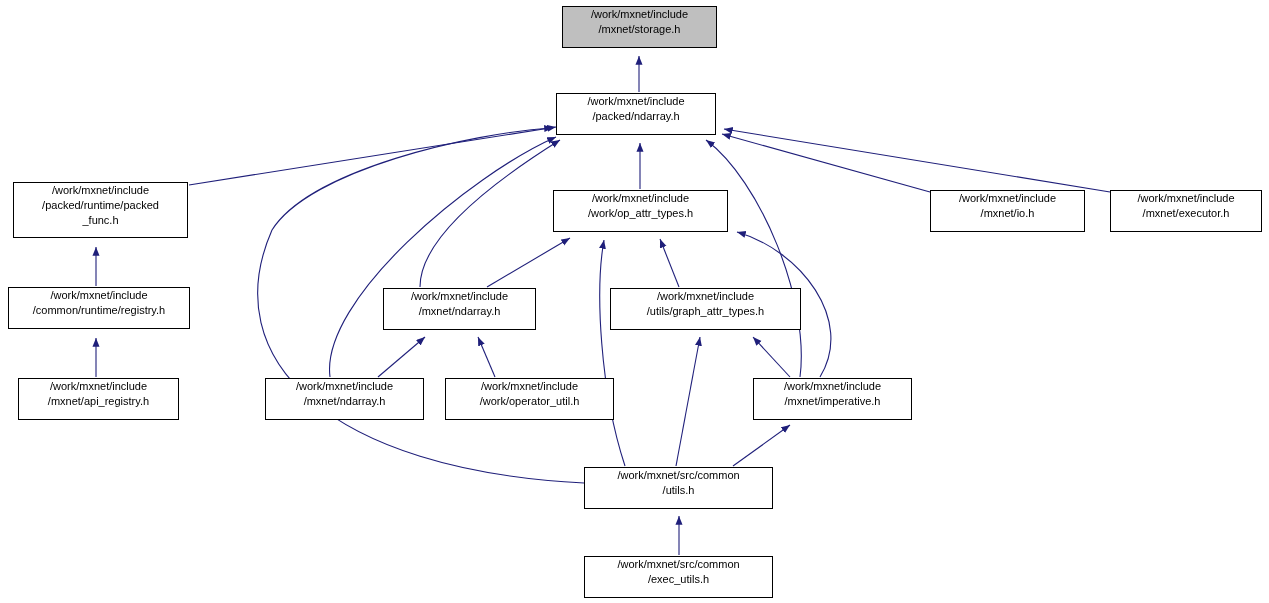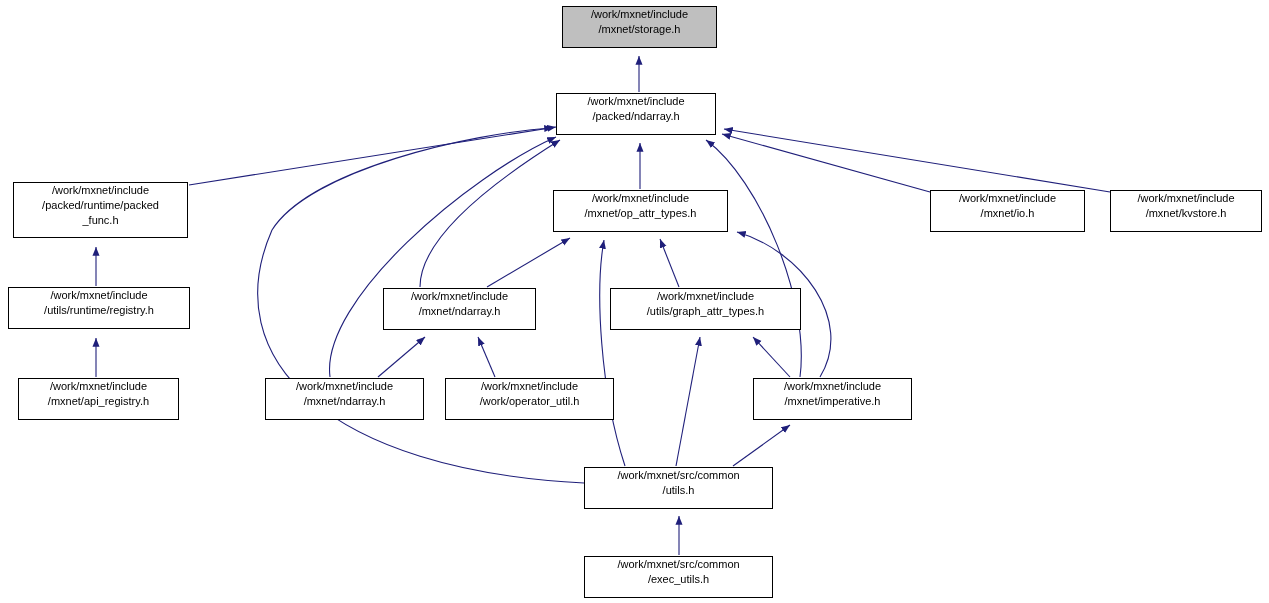--- a/index.html
+++ b/index.html
@@ -113,36 +113,36 @@
   </div>
 
   <div class="node" style="left:13px;top:182px;width:175px;height:56px;">
     <span class="ln">/work/mxnet/include</span>
     <span class="ln">/packed/runtime/packed</span>
     <span class="ln">_func.h</span>
   </div>
 
   <div class="node" style="left:553px;top:190px;width:175px;height:42px;">
     <span class="ln">/work/mxnet/include</span>
-    <span class="ln">/mxnet/op_attr_types.h</span>
+    <span class="ln">/work/op_attr_types.h</span>
   </div>
 
   <div class="node" style="left:930px;top:190px;width:155px;height:42px;">
     <span class="ln">/work/mxnet/include</span>
     <span class="ln">/mxnet/io.h</span>
   </div>
 
   <div class="node" style="left:1110px;top:190px;width:152px;height:42px;">
     <span class="ln">/work/mxnet/include</span>
-    <span class="ln">/mxnet/kvstore.h</span>
+    <span class="ln">/mxnet/executor.h</span>
   </div>
 
   <div class="node" style="left:8px;top:287px;width:182px;height:42px;">
     <span class="ln">/work/mxnet/include</span>
-    <span class="ln">/utils/runtime/registry.h</span>
+    <span class="ln">/common/runtime/registry.h</span>
   </div>
 
   <div class="node" style="left:383px;top:288px;width:153px;height:42px;">
     <span class="ln">/work/mxnet/include</span>
     <span class="ln">/mxnet/ndarray.h</span>
   </div>
 
   <div class="node" style="left:610px;top:288px;width:191px;height:42px;">
     <span class="ln">/work/mxnet/include</span>
     <span class="ln">/utils/graph_attr_types.h</span>

